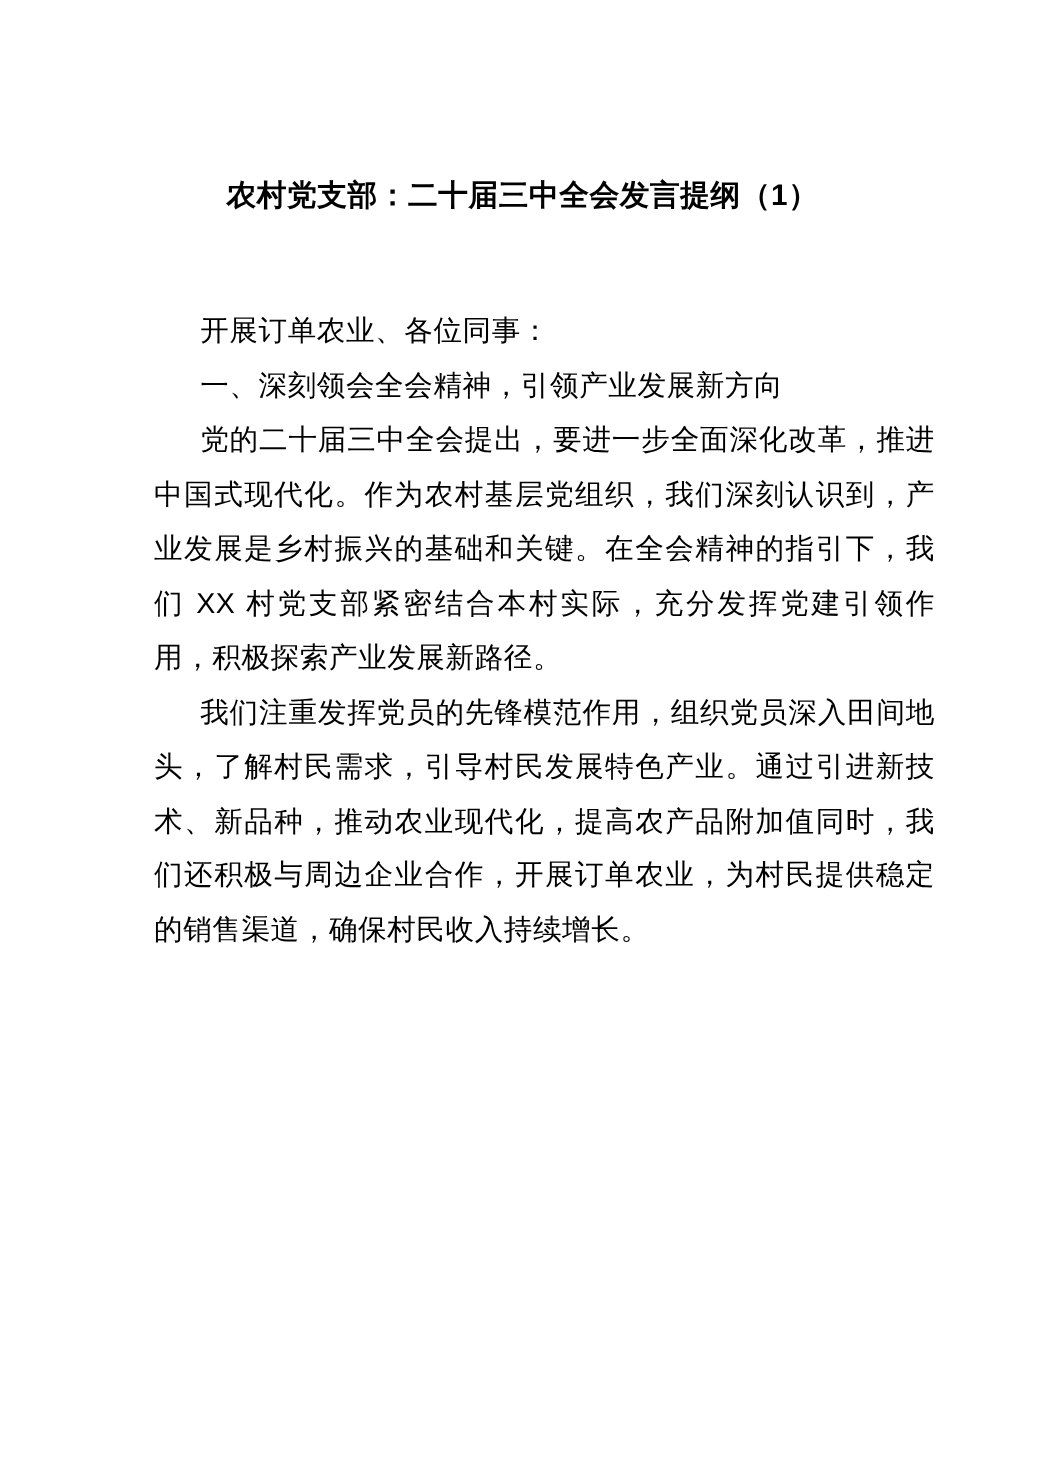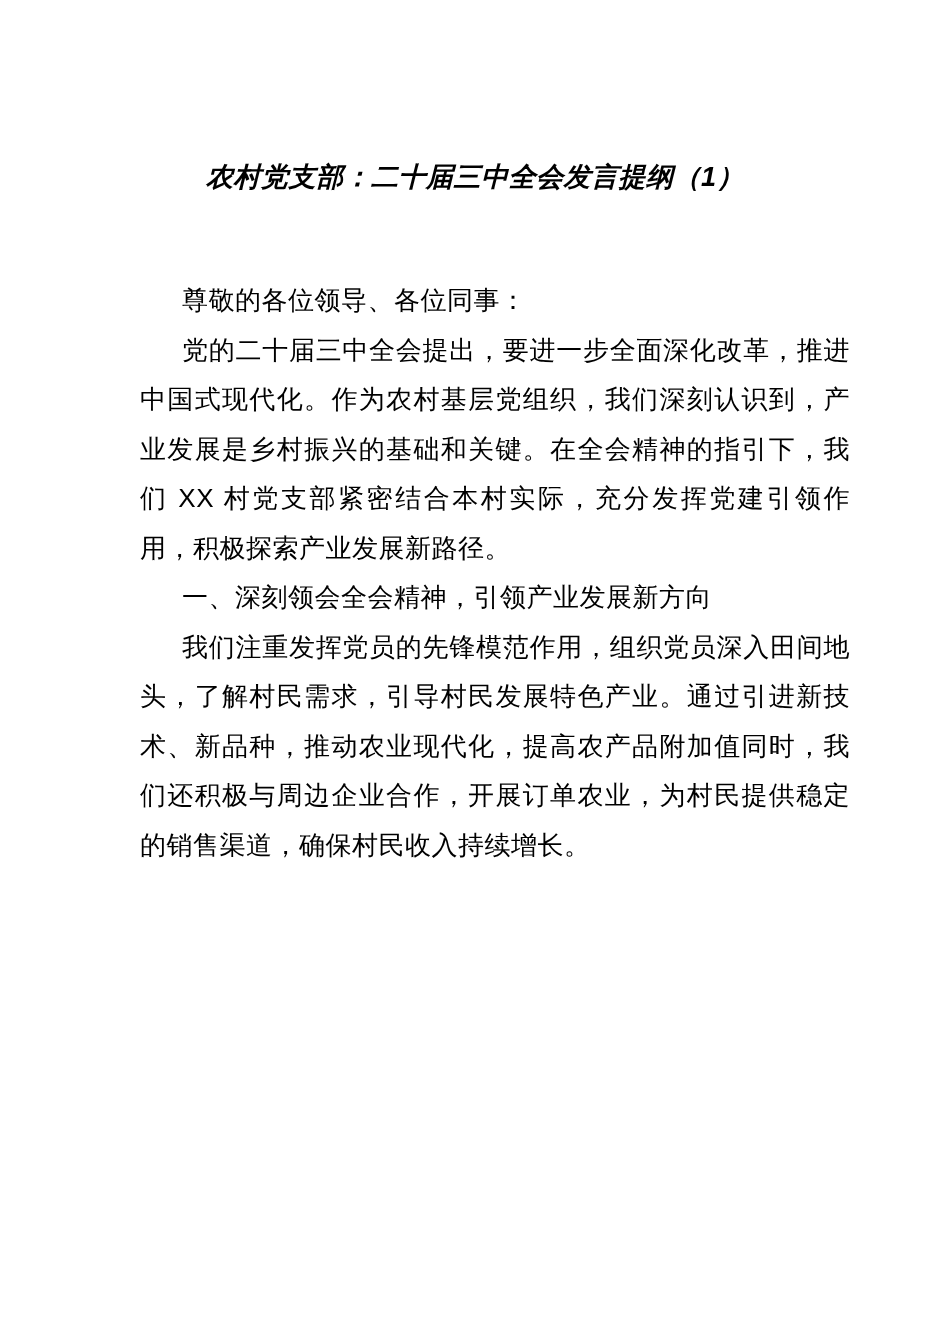--- a/index.html
+++ b/index.html
@@ -23,21 +23,20 @@
   }
   .doc-title {
     margin: 0 0 74px 0;
     padding-top: 152px;
     font-size: 27px;
     font-weight: bold;
     line-height: 50px;
     text-align: center;
     letter-spacing: 0.5px;
     color: #000000;
-    font-style: italic;
   }
   .doc-body {
     margin: 0 100px 0 140px; 
   }
   .para {
     margin: 0;
     font-size: 26px;
     line-height: 49.5px;
     letter-spacing: 0.5px;
     text-align: justify;
@@ -46,18 +45,18 @@
     word-break: break-word;
   }
 </style>
 </head>
 <body>
 
 <div class="page">
   <h1 class="doc-title">农村党支部：二十届三中全会发言提纲（1）</h1>
 
   <div class="doc-body">
-    <p class="para">尊敬的各位领导、各位同事：</p>
+    <p class="para">开展订单农业、各位同事：</p>
+    <p class="para">一、深刻领会全会精神，引领产业发展新方向</p>
     <p class="para">党的二十届三中全会提出，要进一步全面深化改革，推进中国式现代化。作为农村基层党组织，我们深刻认识到，产业发展是乡村振兴的基础和关键。在全会精神的指引下，我们 XX 村党支部紧密结合本村实际，充分发挥党建引领作用，积极探索产业发展新路径。</p>
-    <p class="para">一、深刻领会全会精神，引领产业发展新方向</p>
     <p class="para">我们注重发挥党员的先锋模范作用，组织党员深入田间地头，了解村民需求，引导村民发展特色产业。通过引进新技术、新品种，推动农业现代化，提高农产品附加值同时，我们还积极与周边企业合作，开展订单农业，为村民提供稳定的销售渠道，确保村民收入持续增长。</p>
   </div>
 </div>
 
 </body></html>

